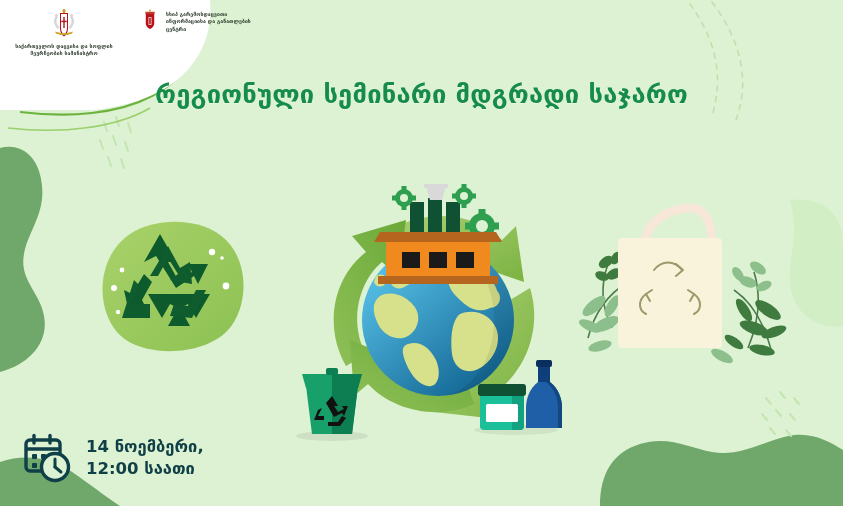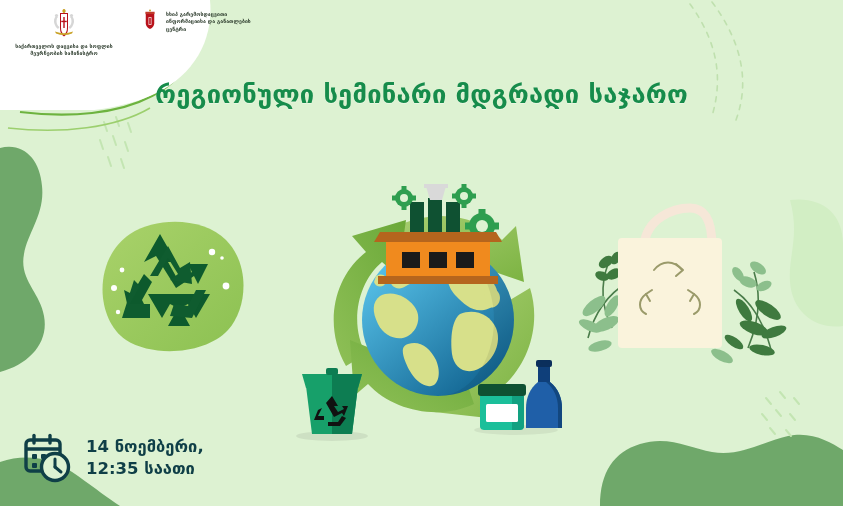--- a/index.html
+++ b/index.html
@@ -388,16 +388,16 @@
         <rect x="19" y="22" width="5" height="5" rx="1"></rect>
         <rect x="10" y="31" width="5" height="5" rx="1"></rect>
       </g>
       <circle cx="33" cy="35" r="13.5" fill="#ddf2d2" stroke="#0f3f47" stroke-width="3.4"></circle>
       <g stroke="#0f3f47" stroke-width="3" stroke-linecap="round">
         <line x1="33" y1="27" x2="33" y2="35"></line>
         <line x1="33" y1="35" x2="39" y2="40"></line>
       </g>
     </svg>
     <div class="date-text">14 ნოემბერი,
-12:35 საათი</div>
+12:00 საათი</div>
   </div>
 
 </div>
 
 </body></html>

